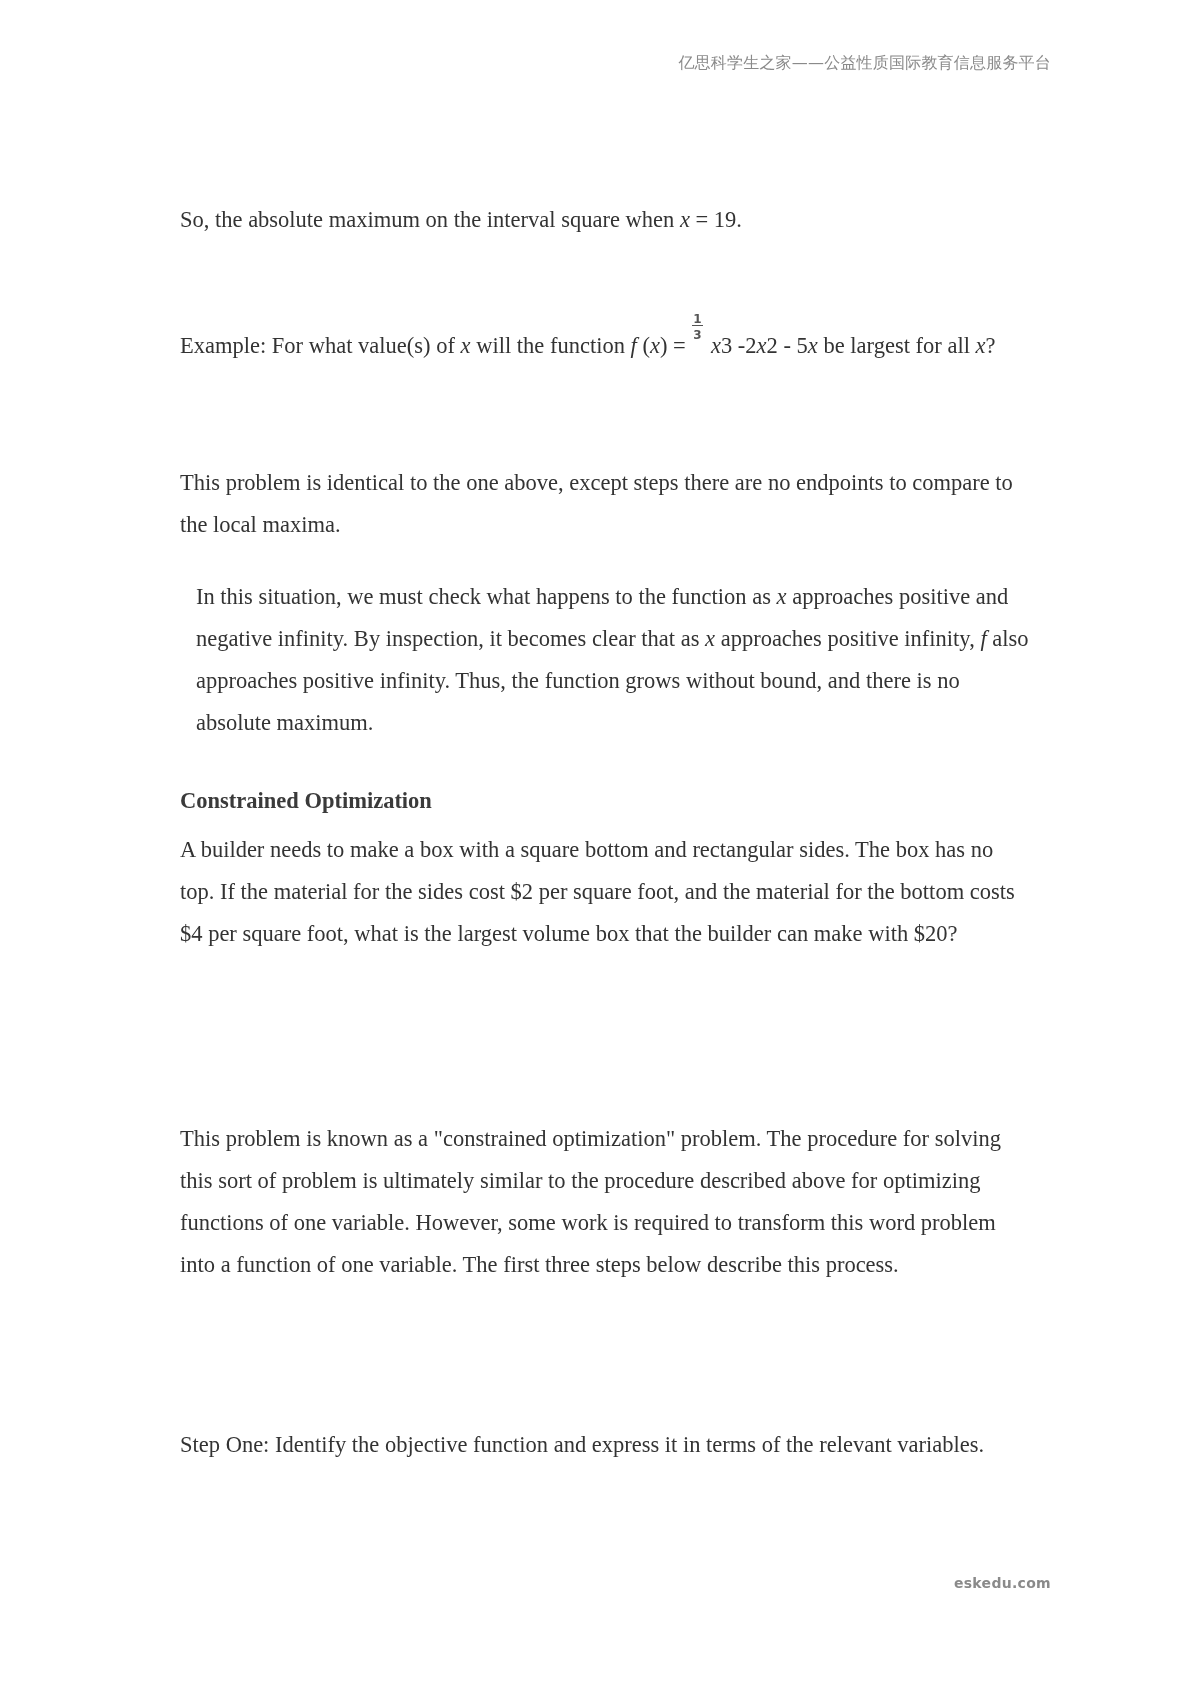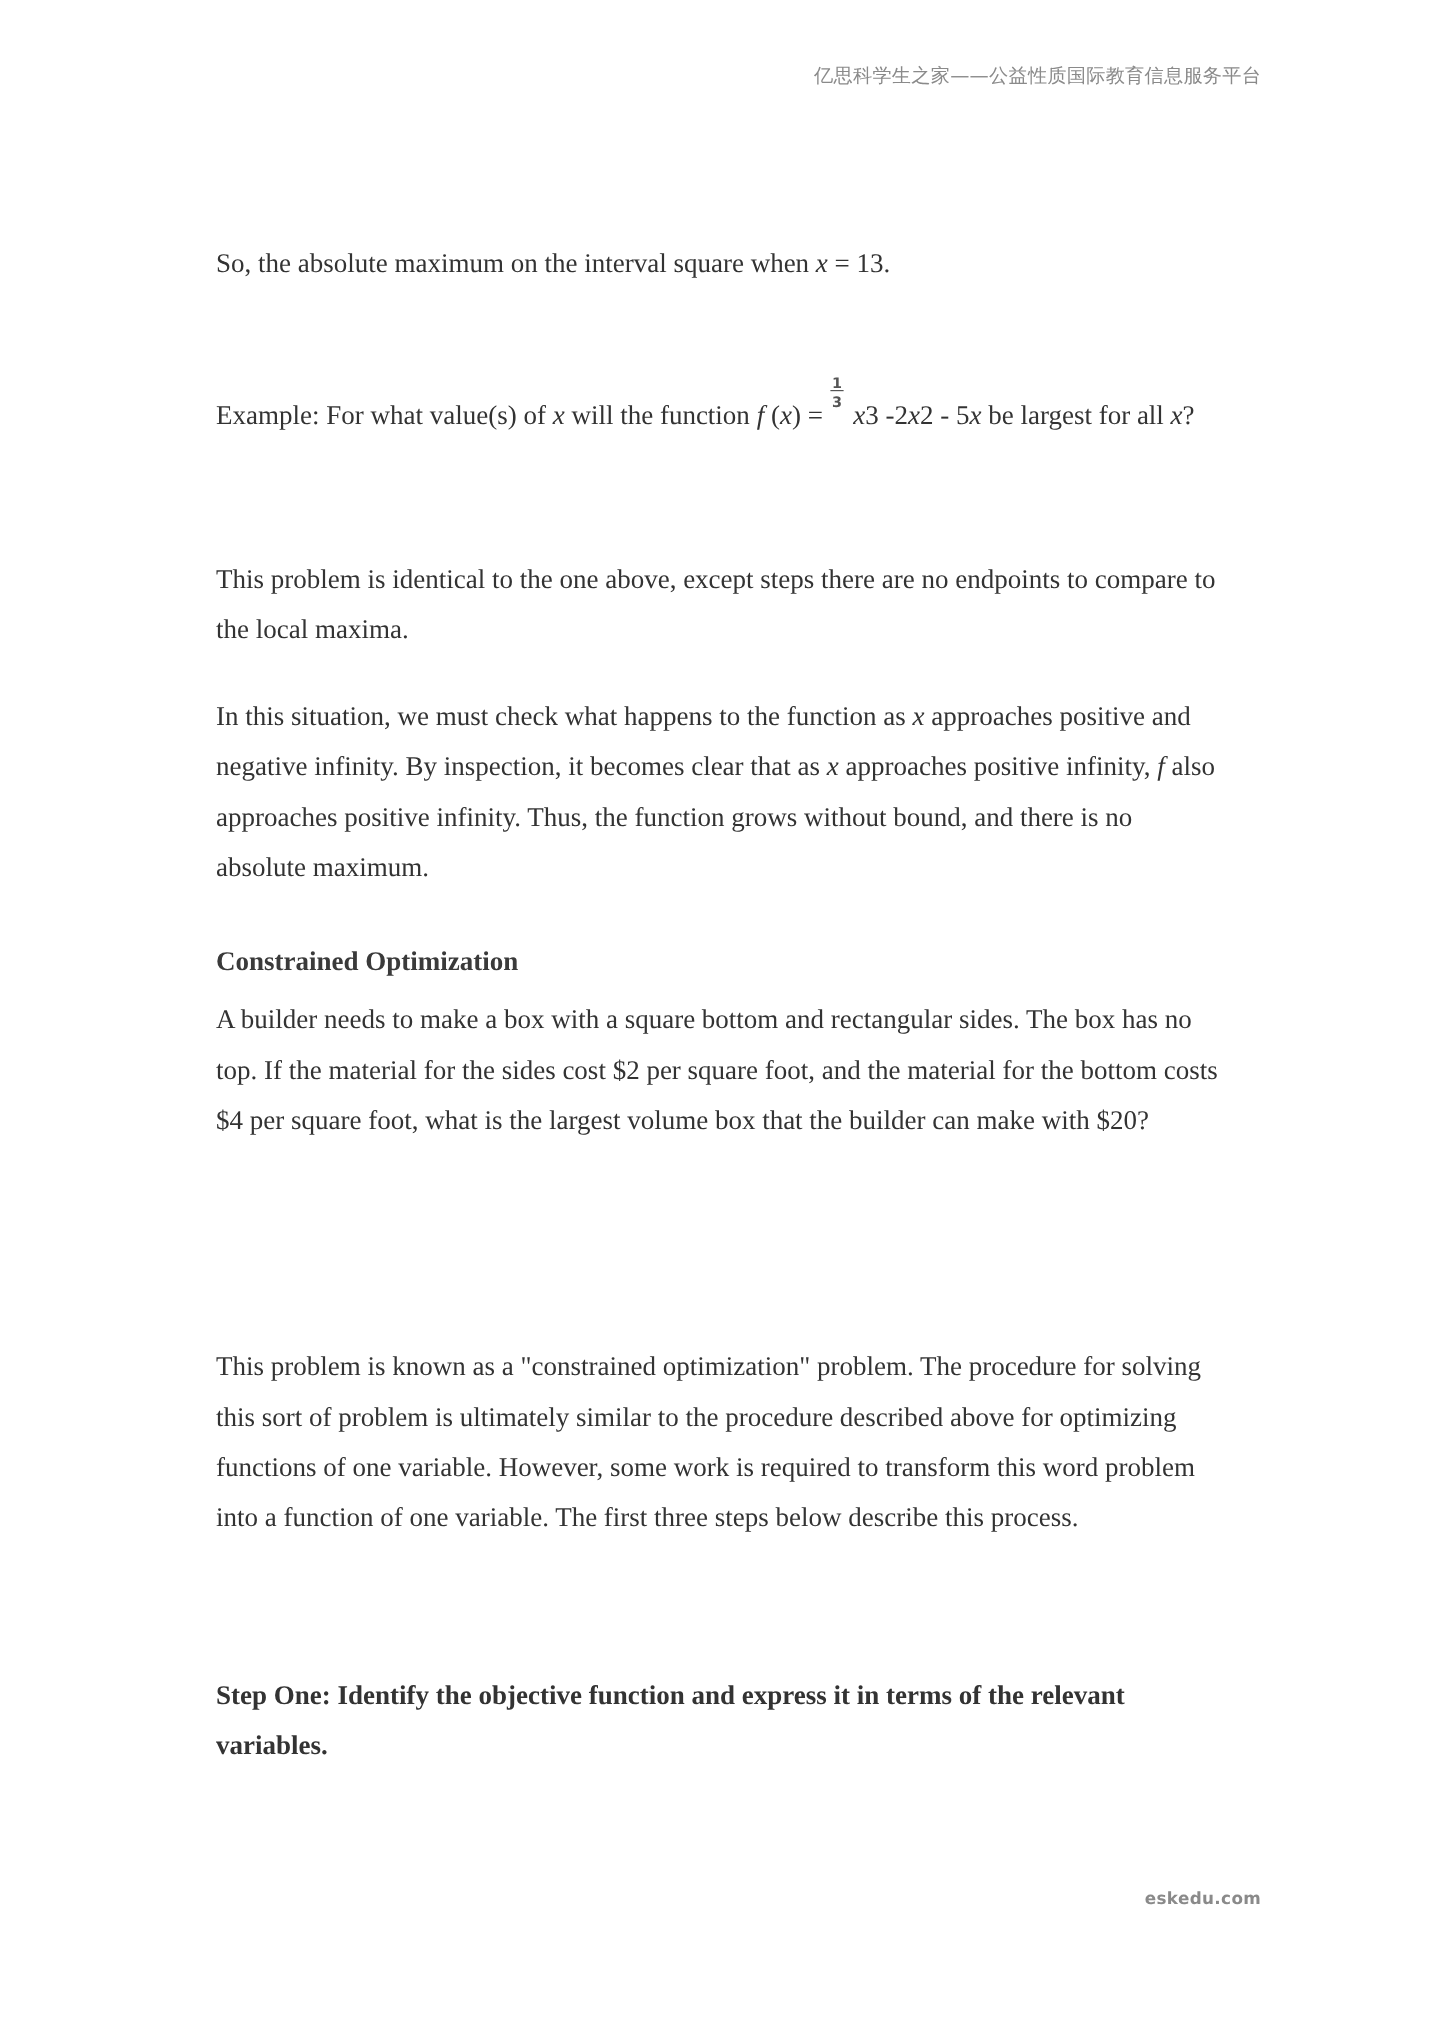--- a/index.html
+++ b/index.html
@@ -79,42 +79,42 @@
       top: -14px;
       padding: 0 1px;
     }
   </style>
 </head>
 <body>
 
 <div class="header-note">亿思科学生之家——公益性质国际教育信息服务平台</div>
 
 <div class="block" style="top:197px;">
-  <p><span>So, the absolute maximum on the interval square when </span><i class="var">x</i><span> = 13.</span></p>
+  <p><span>So, the absolute maximum on the interval square when </span><i class="var">x</i><span> = 19.</span></p>
 </div>
 
 <div class="block" style="top:323px;">
   <p><span>Example: For what value(s) of </span><i class="var">x</i><span> will the function </span><i class="var">f</i><span> (</span><i class="var">x</i><span>) = </span><span class="frac"><span class="num">1</span><span class="den">3</span></span><span> </span><i class="var">x</i><span>3 -2</span><i class="var">x</i><span>2 - 5</span><i class="var">x</i><span> be largest for all </span><i class="var">x</i><span>?</span></p>
 </div>
 
 <div class="block" style="top:462px; line-height:42px;">
   <p>This problem is identical to the one above, except steps there are no endpoints to compare to the local maxima.</p>
 </div>
 
-<div class="block" style="top:576px; line-height:42px;">
+<div class="block" style="top:576px; line-height:42px;margin-left:16px;">
   <p><span>In this situation, we must check what happens to the function as </span><i class="var">x</i><span> approaches positive and negative infinity. By inspection, it becomes clear that as </span><i class="var">x</i><span> approaches positive infinity, </span><i class="var">f</i><span> also approaches positive infinity. Thus, the function grows without bound, and there is no absolute maximum.</span></p>
 </div>
 
 <div class="heading" style="top:786px;text-align:right;">Constrained Optimization</div>
 
 <div class="block" style="top:829px; line-height:42px;">
   <p>A builder needs to make a box with a square bottom and rectangular sides. The box has no top. If the material for the sides cost $2 per square foot, and the material for the bottom costs $4 per square foot, what is the largest volume box that the builder can make with $20?</p>
 </div>
 
 <div class="block" style="top:1118px; line-height:42px;">
   <p>This problem is known as a "constrained optimization" problem. The procedure for solving this sort of problem is ultimately similar to the procedure described above for optimizing functions of one variable. However, some work is required to transform this word problem into a function of one variable. The first three steps below describe this process.</p>
 </div>
 
-<div class="block" style="top:1392px; line-height:42px;font-weight:bold;">
+<div class="block" style="top:1424px; line-height:42px;">
   <p>Step One: Identify the objective function and express it in terms of the relevant variables.</p>
 </div>
 
 <div class="footer-note">eskedu.com</div>
 
 </body></html>

